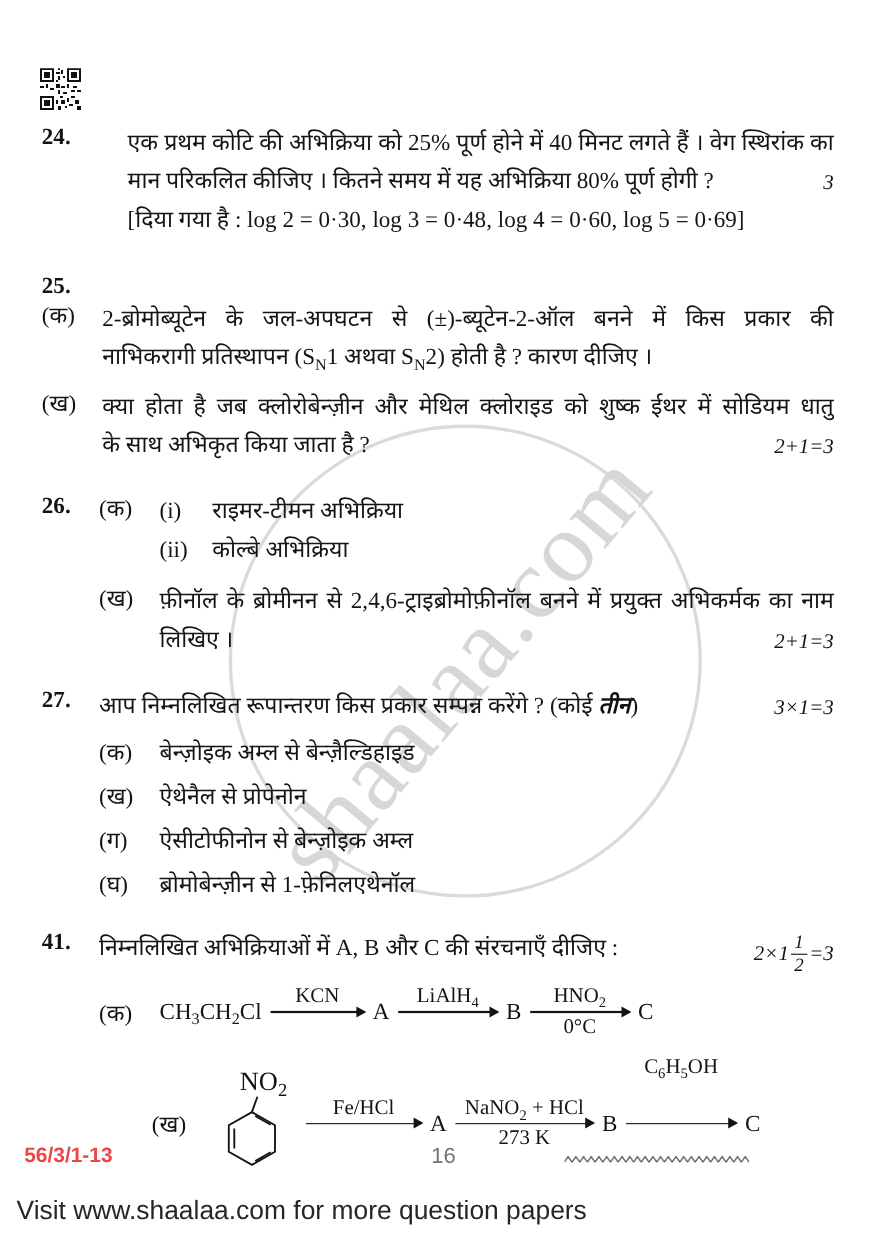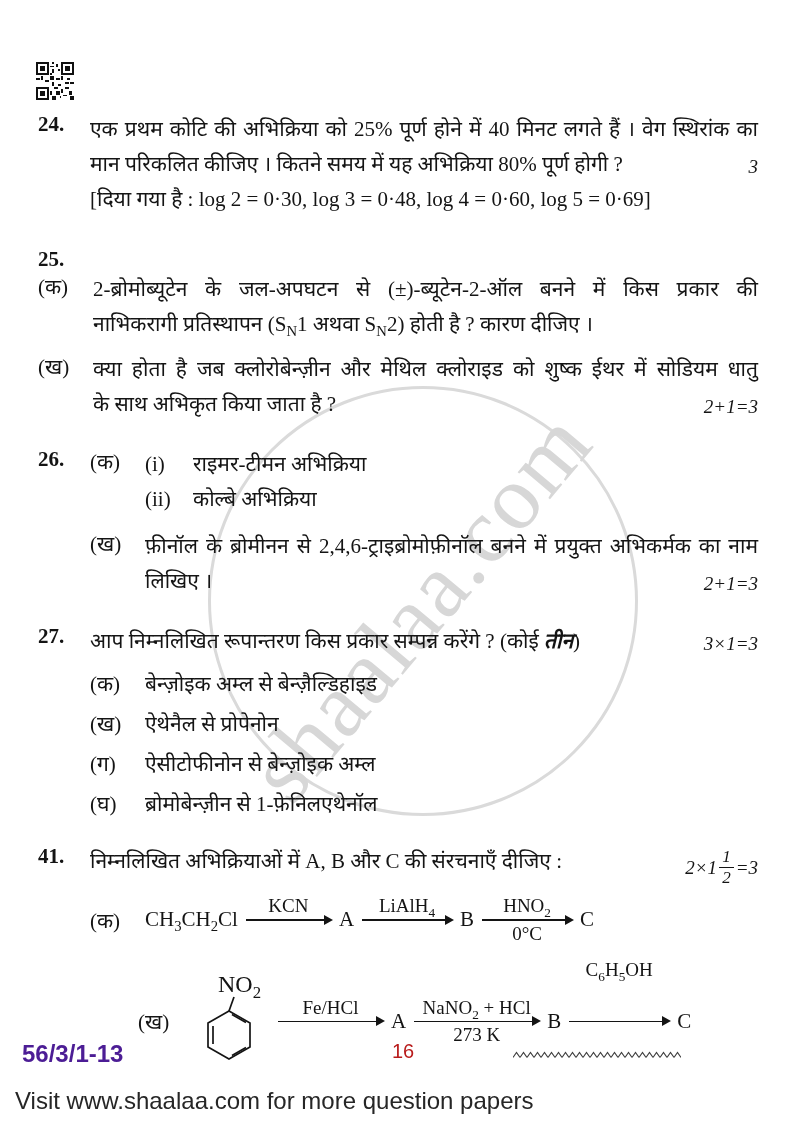--- a/index.html
+++ b/index.html
@@ -54,22 +54,22 @@
   .rxn-line::after {
     content:""; position:absolute; right:-2px; top:-4.4px;
     border-left:9px solid #141414; border-top:5px solid transparent; border-bottom:5px solid transparent;
   }
   .w85 { min-width:85px; } .w90 { min-width:90px; } .w105 { min-width:105px; }
   .w125 { min-width:125px; } .w100 { min-width:100px;gap:38px; }
   .benzene { position:relative; width:72px; height:96px; flex:none; margin-right:2px; }
   .benzene .no2 { position:absolute; left:22px; top:-2px; font-size:24px; }
   .benzene svg { position:absolute; left:0; top:22px; }
   
-  .footer-code { position:absolute; left:22px; top:1040px; font-family:"Liberation Sans","DejaVu Sans",sans-serif; font-size:24px; font-weight:600; color:#4c1d95; z-index:1; }
-  .footer-page { position:absolute; left:392px; top:1040px; font-family:"Liberation Sans","DejaVu Sans",sans-serif; font-size:20px; color:#b91c1c; z-index:1; }
+  .footer-code { position:absolute; left:22px; top:1040px; font-family:"Liberation Sans","DejaVu Sans",sans-serif; font-size:19px; font-weight:600; color:#ef4444; z-index:1; }
+  .footer-page { position:absolute; left:392px; top:1040px; font-family:"Liberation Sans","DejaVu Sans",sans-serif; font-size:20px; color:#737373; z-index:1; }
   .footer-zigzag { position:absolute; left:513px; top:1046px; z-index:1; }
   .visit { position:absolute; left:15px; top:1087px; font-family:"Liberation Sans","DejaVu Sans",sans-serif; font-size:24px; color:#262626; z-index:1; }
 </style>
 </head>
 <body>
 
 <div class="page">
 
   <div class="wm-circle"></div>
   <div class="wm-text">shaalaa.com</div>
@@ -113,21 +113,21 @@
           <rect x="15" y="18" width="2" height="1"></rect>
         <rect x="9" y="19" width="2" height="2"></rect>
           <rect x="13" y="19" width="1" height="1"></rect>
           <rect x="19" y="19" width="2" height="2"></rect>
       </g>
     </svg>
   </div>
 
   <div class="content">
 
-    <div class="q" style="margin-bottom:30px;">
+    <div class="q" style="margin-bottom:30px;gap:26px;">
       <div class="qnum">24.</div>
       <div class="qbody">
         <div class="line stretch">एक प्रथम कोटि की अभिक्रिया को 25% पूर्ण होने में 40 मिनट लगते हैं । वेग स्थिरांक का</div>
         <div class="line">
           <span>मान परिकलित कीजिए । कितने समय में यह अभिक्रिया 80% पूर्ण होगी ?</span>
           <span class="marks">3</span>
         </div>
         <div class="line">[दिया गया है : log 2 = 0·30,  log 3 = 0·48,  log 4 = 0·60,  log 5 = 0·69]</div>
       </div>
     </div>

